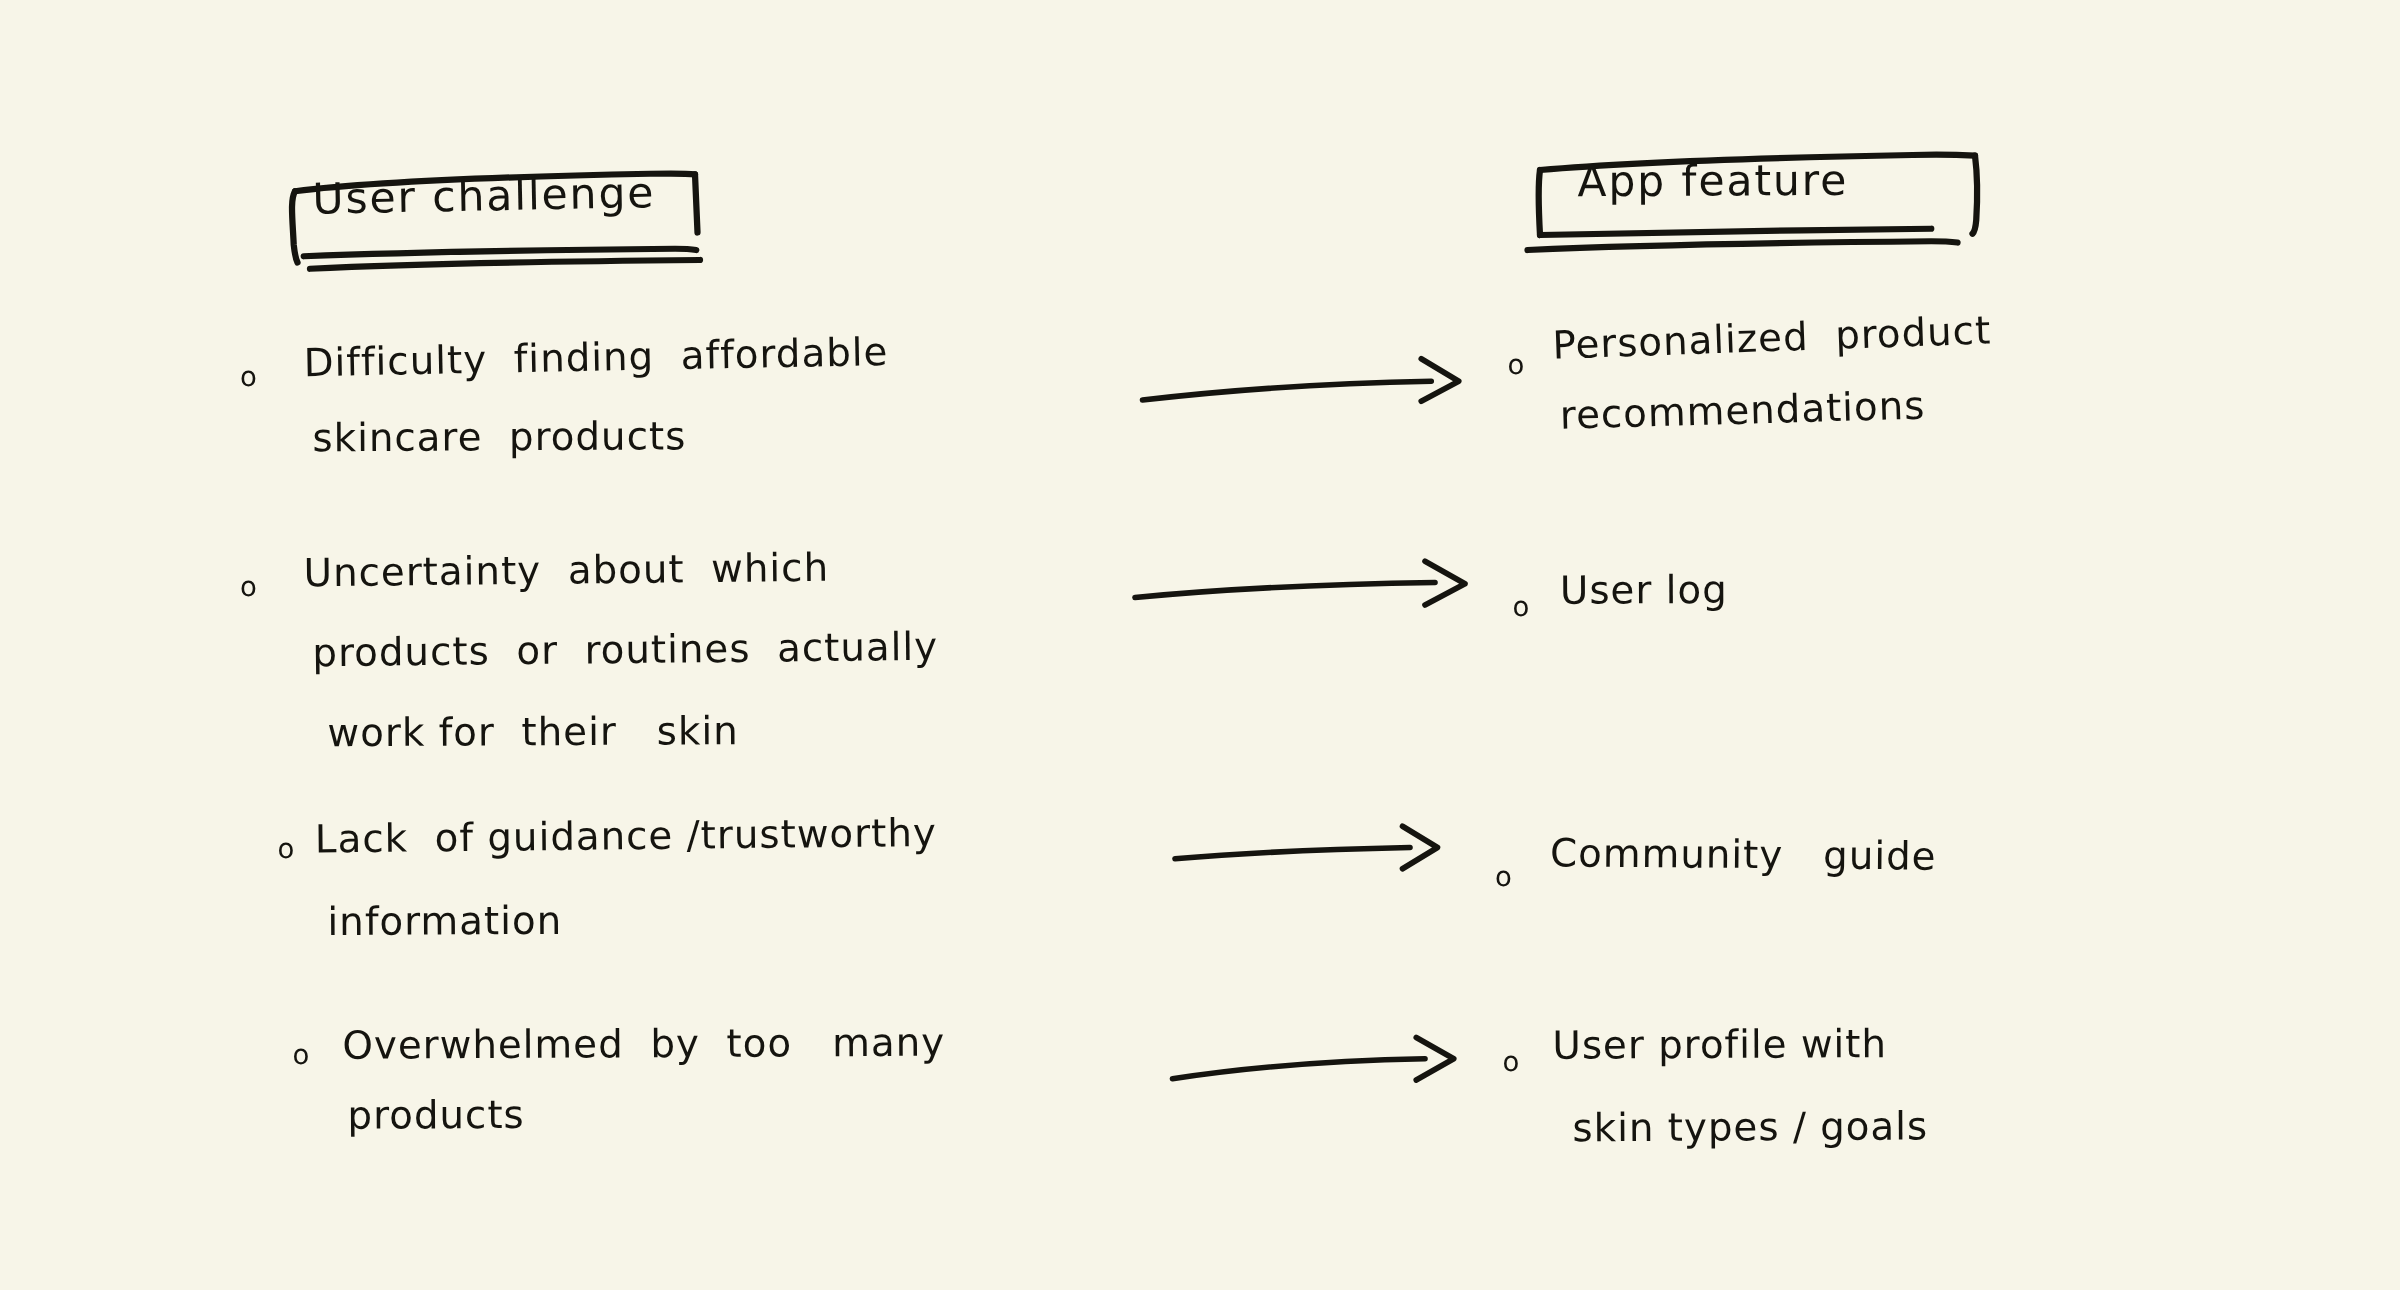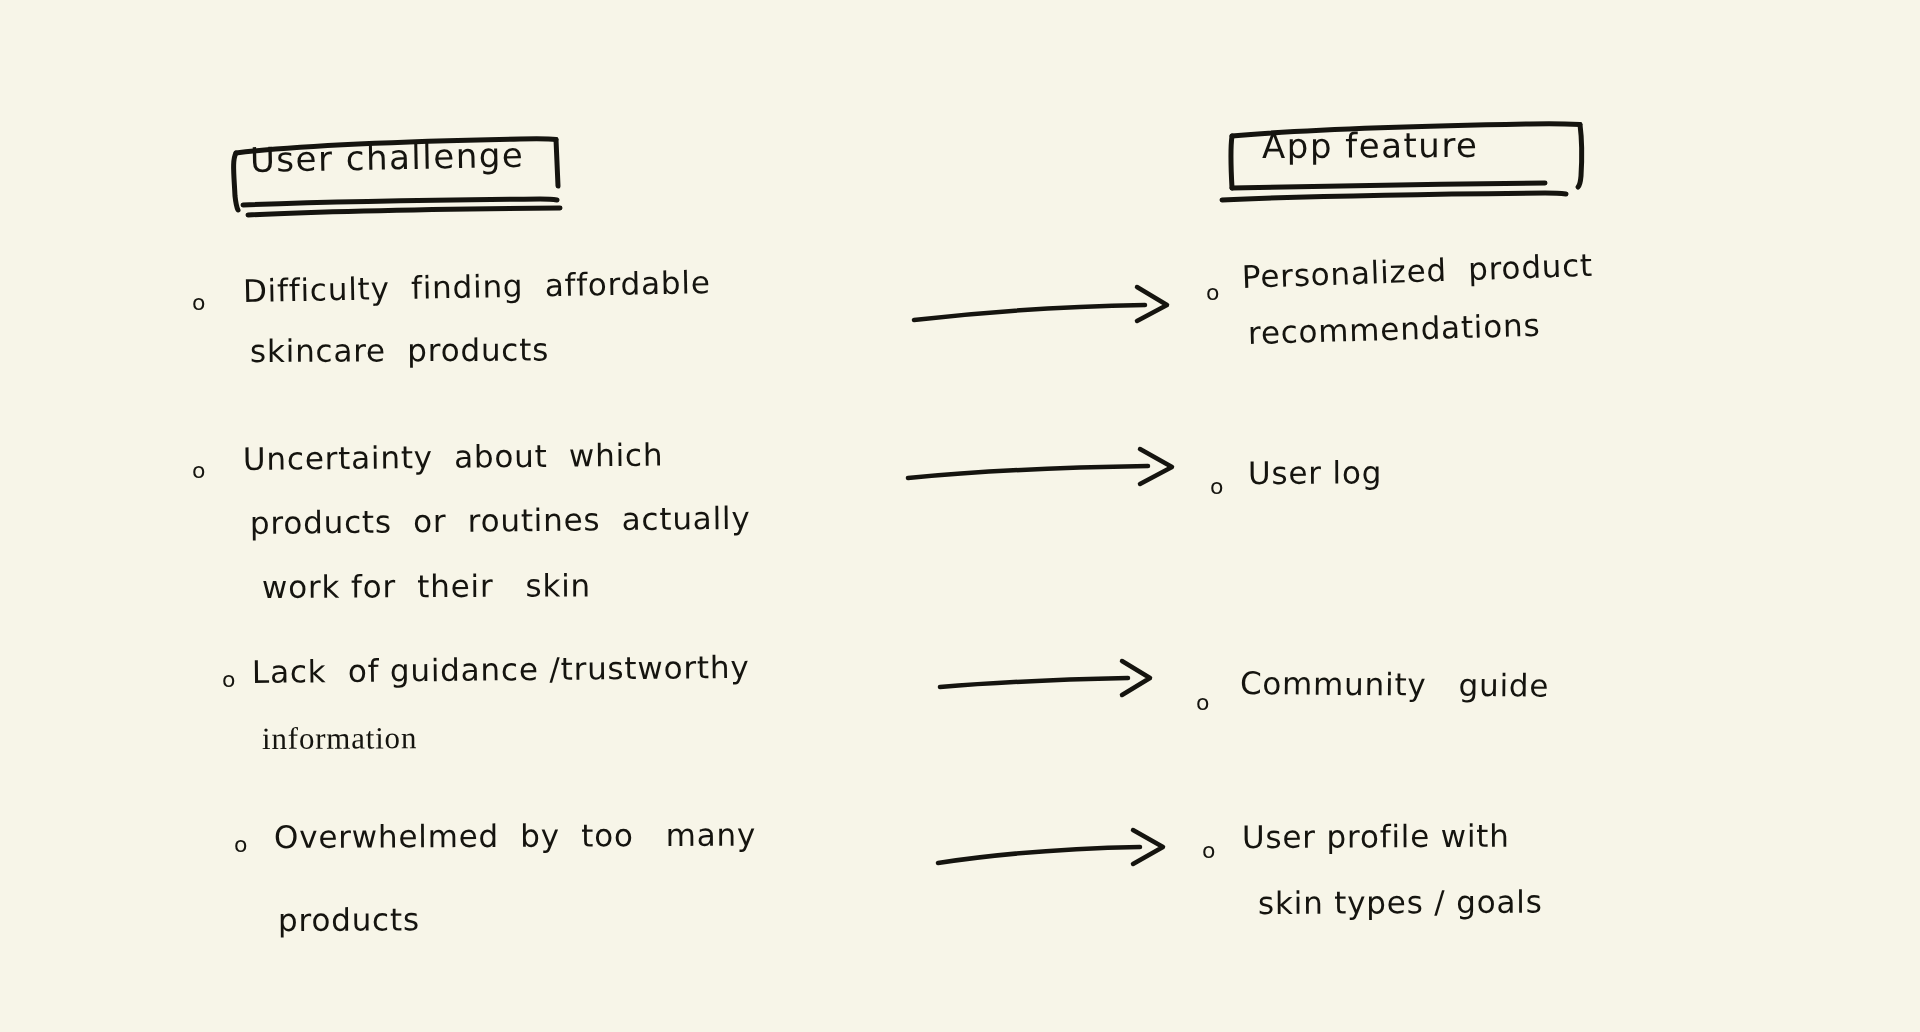--- a/index.html
+++ b/index.html
@@ -110,25 +110,25 @@
   <div class="hand hw-item r1" style="left:243px;top:276px;">Difficulty  finding  affordable</div>
   <div class="hand hw-item r4" style="left:250px;top:336px;">skincare  products</div>
 
   <div class="bullet" style="left:192px;top:458px;">o</div>
   <div class="hand hw-item r2" style="left:243px;top:444px;">Uncertainty  about  which</div>
   <div class="hand hw-item r2" style="left:250px;top:508px;">products  or  routines  actually</div>
   <div class="hand hw-item r4" style="left:262px;top:572px;">work for  their   skin</div>
 
   <div class="bullet" style="left:222px;top:667px;">o</div>
   <div class="hand hw-item r2" style="left:252px;top:657px;">Lack  of guidance /trustworthy</div>
-  <div class="hand hw-item r4" style="left:262px;top:723px;font-family:Liberation Serif, serif;">information</div>
+  <div class="hand hw-item r4" style="left:262px;top:723px;">information</div>
 
   <div class="bullet" style="left:234px;top:832px;">o</div>
   <div class="hand hw-item r4" style="left:274px;top:822px;">Overwhelmed  by  too   many</div>
-  <div class="hand hw-item r4" style="left:278px;top:905px;">products</div>
+  <div class="hand hw-item r4" style="left:278px;top:878px;">products</div>
 
   <div class="bullet" style="left:1206px;top:280px;">o</div>
   <div class="hand hw-item rp" style="left:1242px;top:262px;">Personalized  product</div>
   <div class="hand hw-item r3" style="left:1248px;top:318px;">recommendations</div>
 
   <div class="bullet" style="left:1210px;top:474px;">o</div>
   <div class="hand hw-item r4" style="left:1248px;top:458px;">User log</div>
 
   <div class="bullet" style="left:1196px;top:690px;">o</div>
   <div class="hand hw-item r5" style="left:1240px;top:668px;">Community   guide</div>

